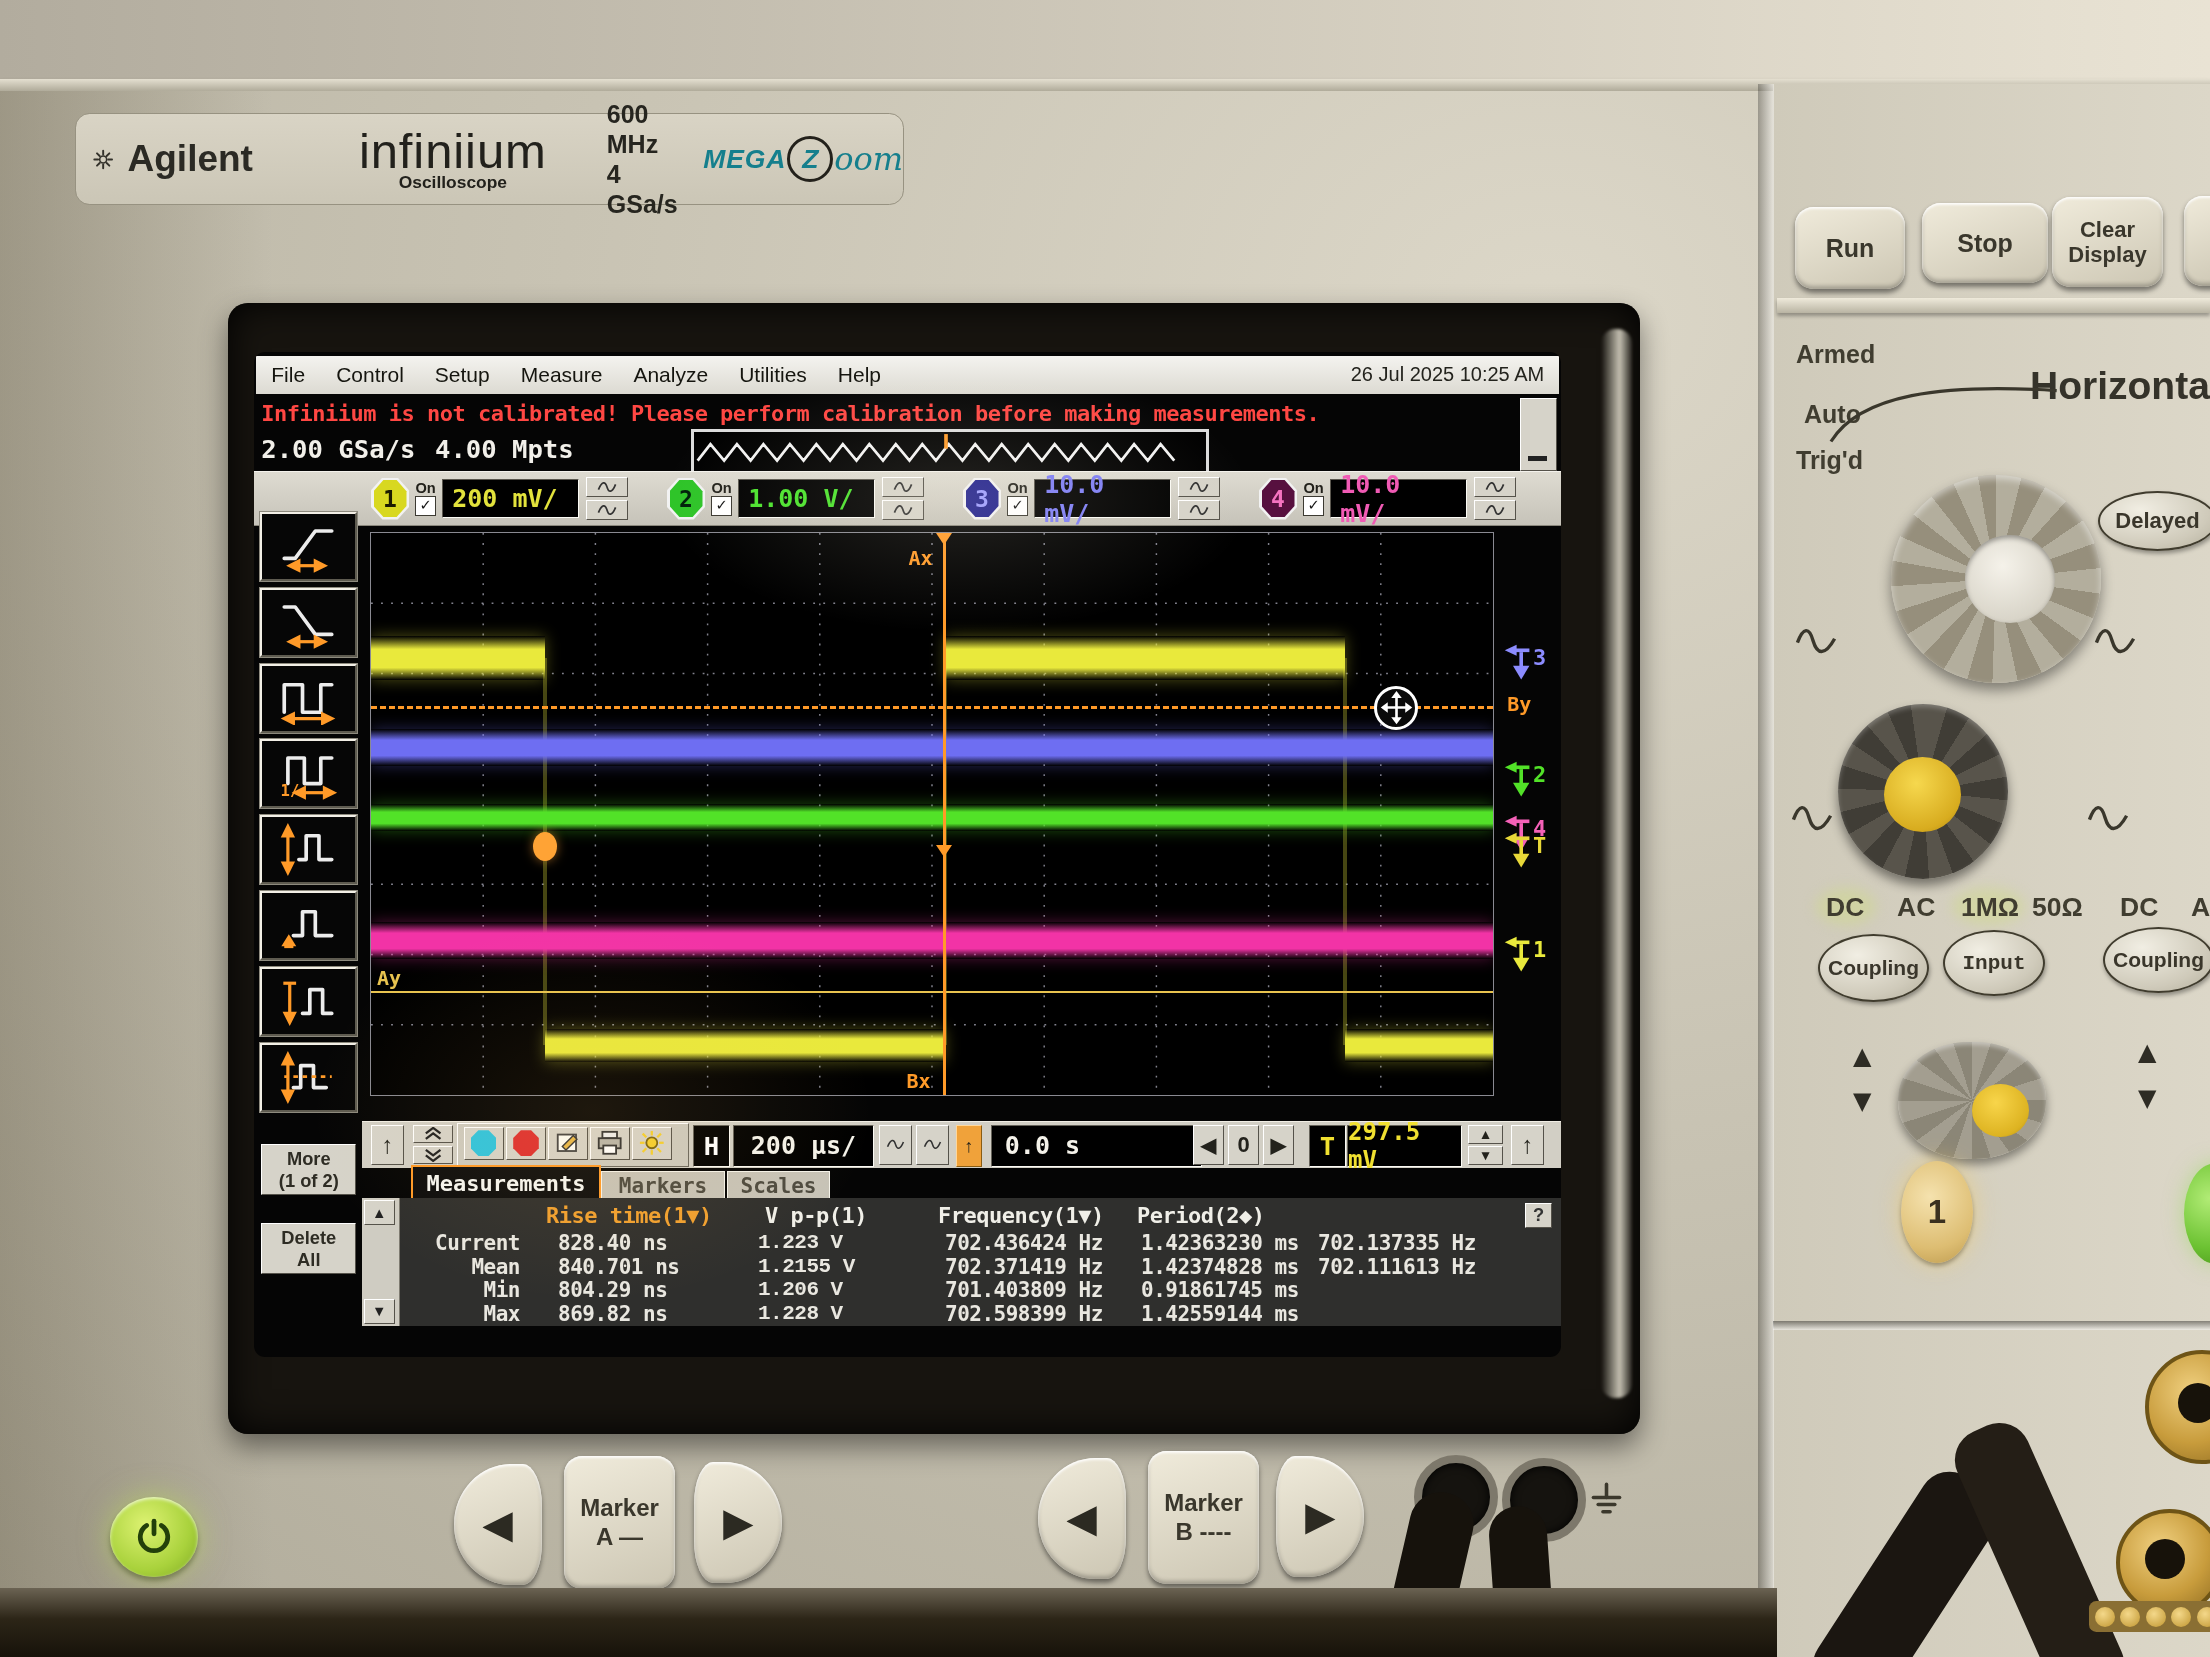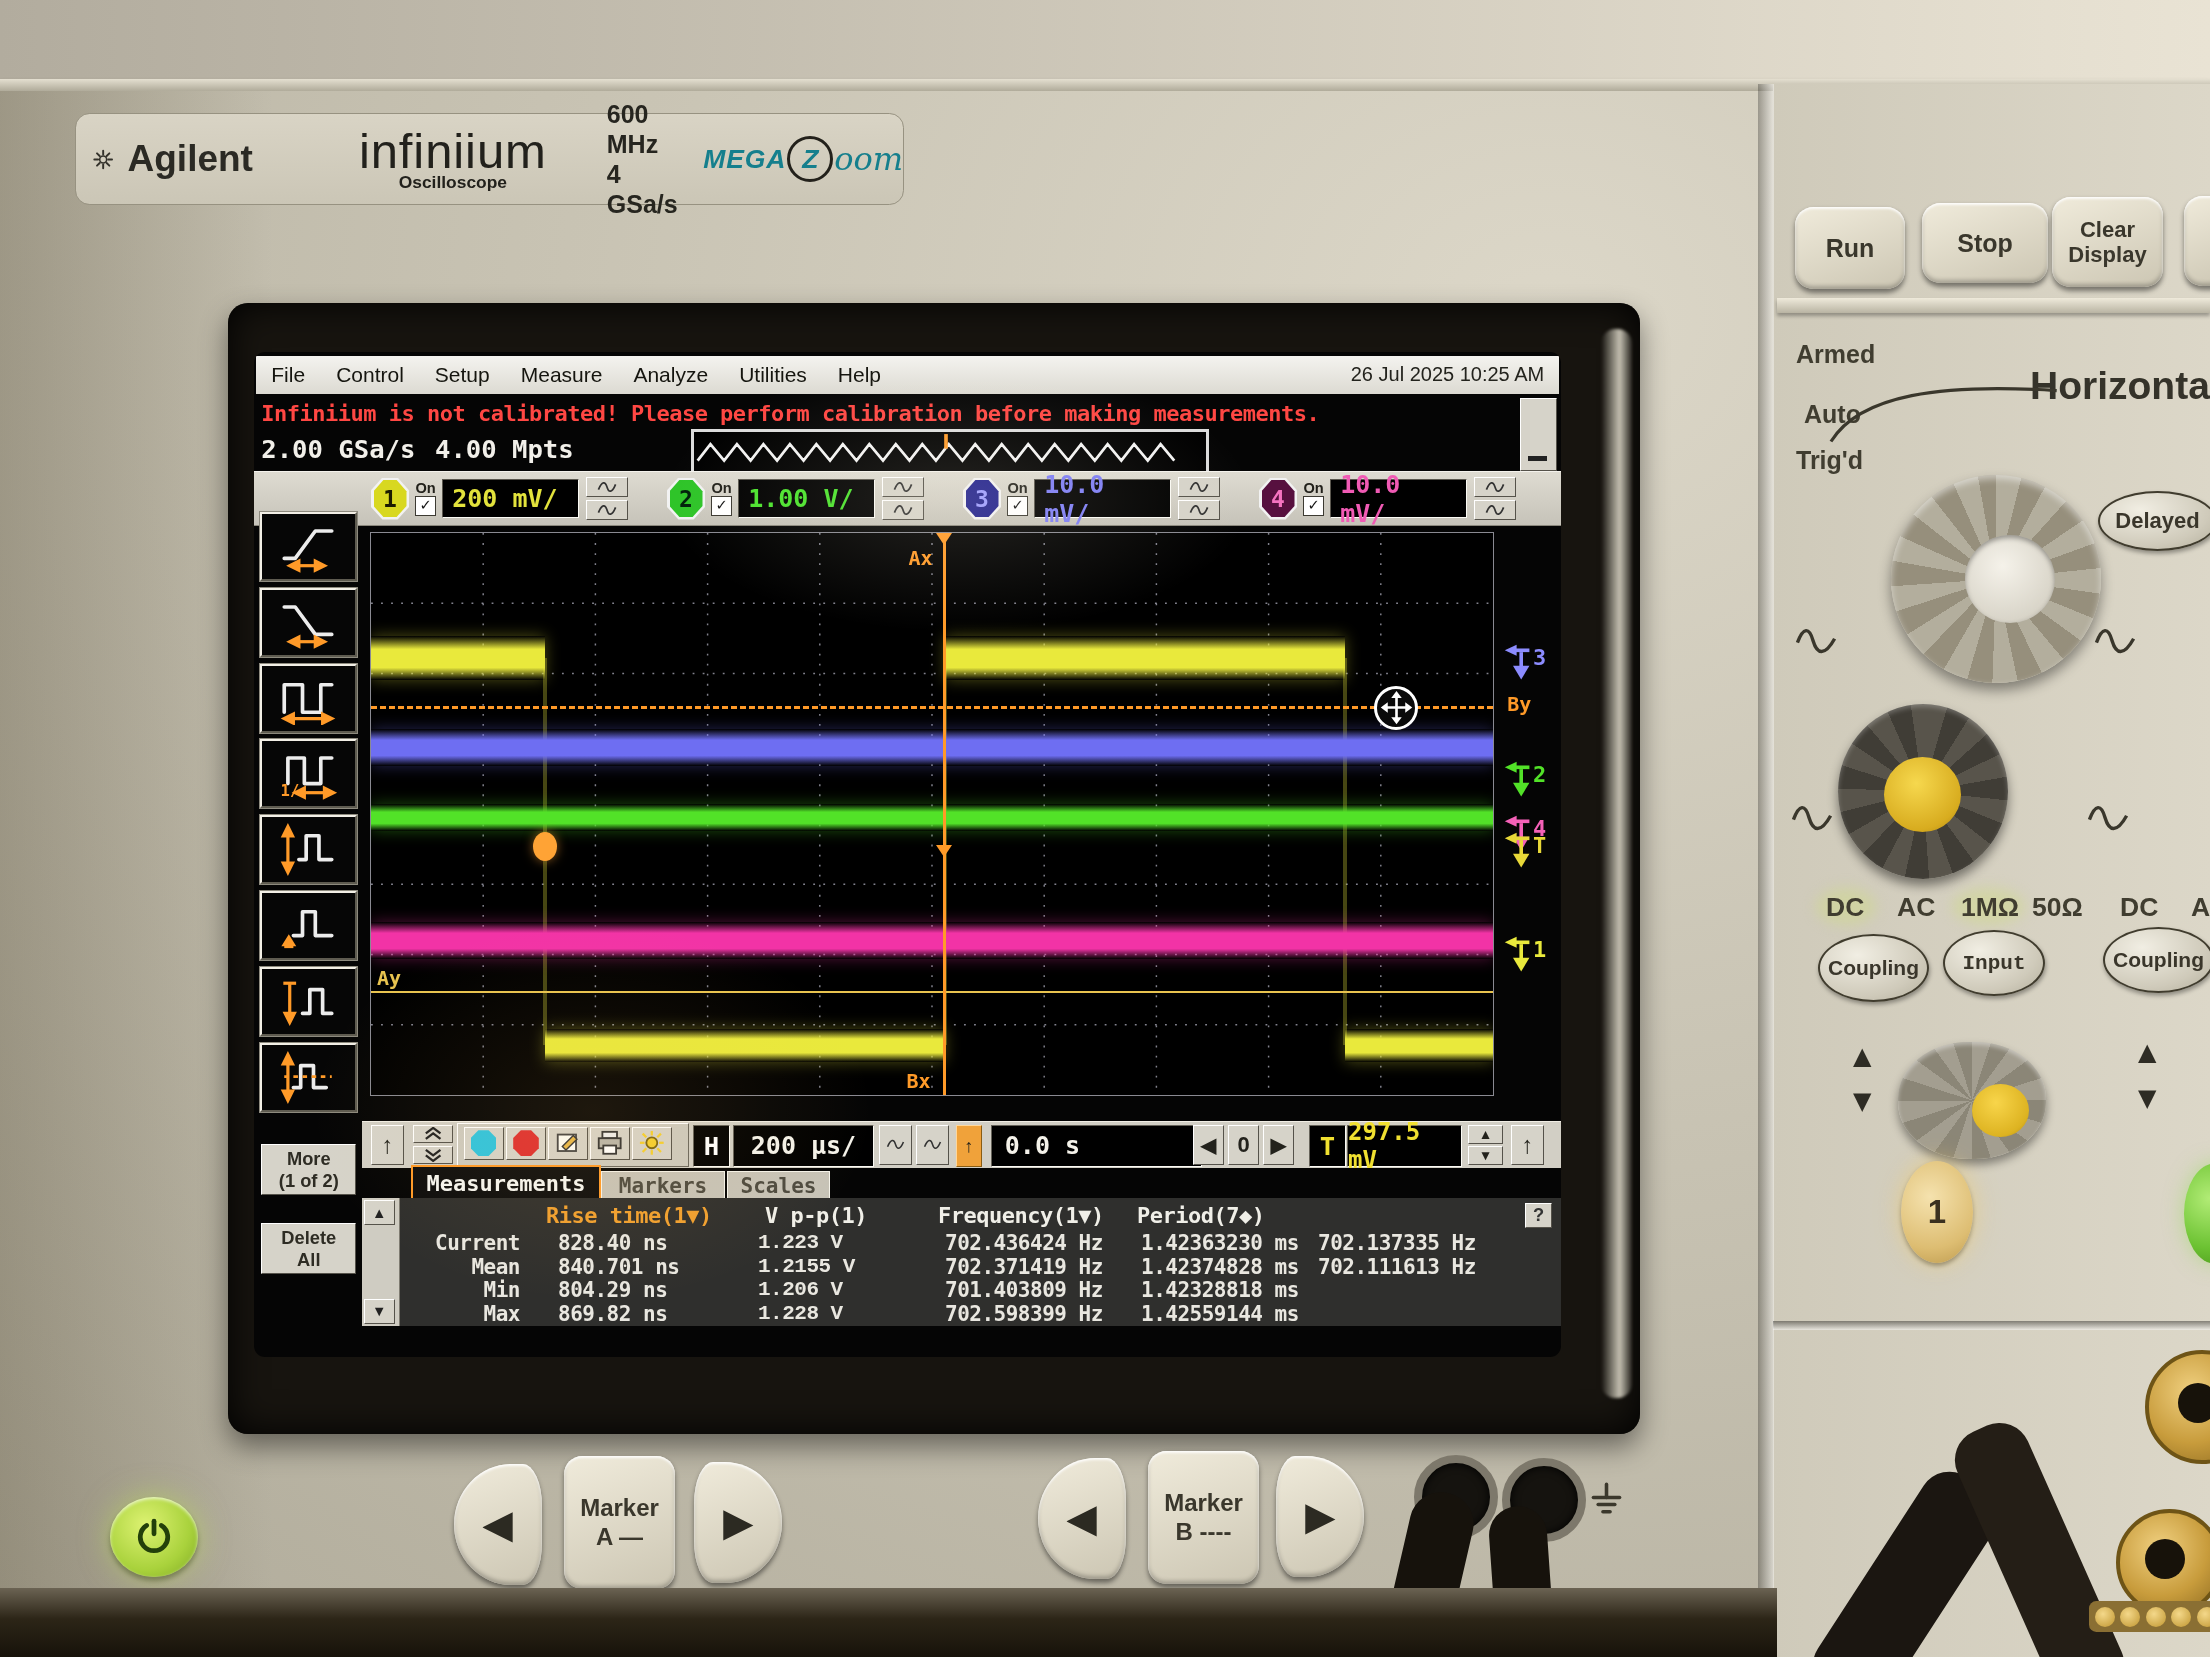--- a/index.html
+++ b/index.html
@@ -560,21 +560,21 @@
     <div class="tab" id="tab2">Scales</div>
 
     <div class="abs" id="meas">
       <div id="msb">
         <button class="msbbtn b95" style="top:1.8px;">▲</button>
         <button class="msbbtn b95" style="bottom:1.8px;">▼</button>
       </div>
       <span class="mhead" style="left:184px;color:#f0a030;">Rise time(1▼)</span>
       <span class="mhead" style="left:403px;">V p-p(1)</span>
       <span class="mhead" style="left:576px;">Frequency(1▼)</span>
-      <span class="mhead" style="left:775px;">Period(7◆)</span>
+      <span class="mhead" style="left:775px;">Period(2◆)</span>
       <button id="helpbtn" class="b95">?</button>
       <div class="mrow">
         <span class="mcell mlabel" style="top:33px;">Current</span>
         <span class="mcell c1" style="top:33px;">828.40 ns</span>
         <span class="mcell c2" style="top:33px;">1.223 V</span>
         <span class="mcell c3" style="top:33px;">702.436424 Hz</span>
         <span class="mcell c4" style="top:33px;">1.42363230 ms</span>
         <span class="mcell c5" style="top:33px;">702.137335 Hz</span>
       </div>
       <div class="mrow">
@@ -583,21 +583,21 @@
         <span class="mcell c2" style="top:57px;">1.2155 V</span>
         <span class="mcell c3" style="top:57px;">702.371419 Hz</span>
         <span class="mcell c4" style="top:57px;">1.42374828 ms</span>
         <span class="mcell c5" style="top:57px;">702.111613 Hz</span>
       </div>
       <div class="mrow">
         <span class="mcell mlabel" style="top:80px;">Min</span>
         <span class="mcell c1" style="top:80px;">804.29 ns</span>
         <span class="mcell c2" style="top:80px;">1.206 V</span>
         <span class="mcell c3" style="top:80px;">701.403809 Hz</span>
-        <span class="mcell c4" style="top:80px;">1.42328818 ms</span>
+        <span class="mcell c4" style="top:80px;">0.91861745 ms</span>
       </div>
       <div class="mrow">
         <span class="mcell mlabel" style="top:104px;">Max</span>
         <span class="mcell c1" style="top:104px;">869.82 ns</span>
         <span class="mcell c2" style="top:104px;">1.228 V</span>
         <span class="mcell c3" style="top:104px;">702.598399 Hz</span>
         <span class="mcell c4" style="top:104px;">1.42559144 ms</span>
       </div>
     </div>
     <div class="abs glare" id="glare1"></div>

